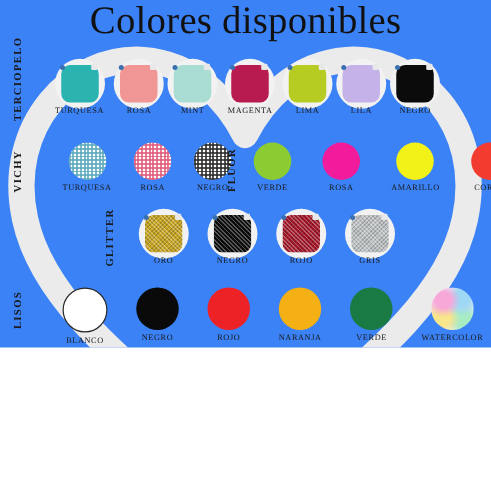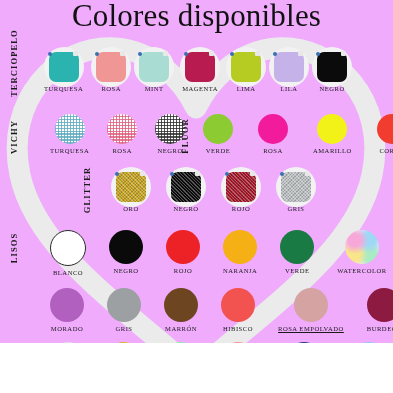--- a/index.html
+++ b/index.html
@@ -3,21 +3,21 @@
 <meta charset="utf-8">
 <style>
   html,body{margin:0;padding:0;}
   body{
     width:393px;height:393px;
     background:#ffffff;
     font-family:"Liberation Serif", serif;
     overflow:hidden;
     position:relative;
   }
-  #sheet{position:relative;width:393px;height:343px;overflow:hidden;background:#f0abfc;}
+  #sheet{position:relative;width:393px;height:278px;overflow:hidden;background:#3b82f6;}
 
   
   #watermark{position:absolute;left:0;top:0;width:393px;height:393px;z-index:0;pointer-events:none;}
 
   
   .title{
     position:absolute;top:-2px;left:0;width:393px;
     text-align:center;
     font-family:"Liberation Serif", serif;
     font-size:31px;font-weight:400;color:#111;

